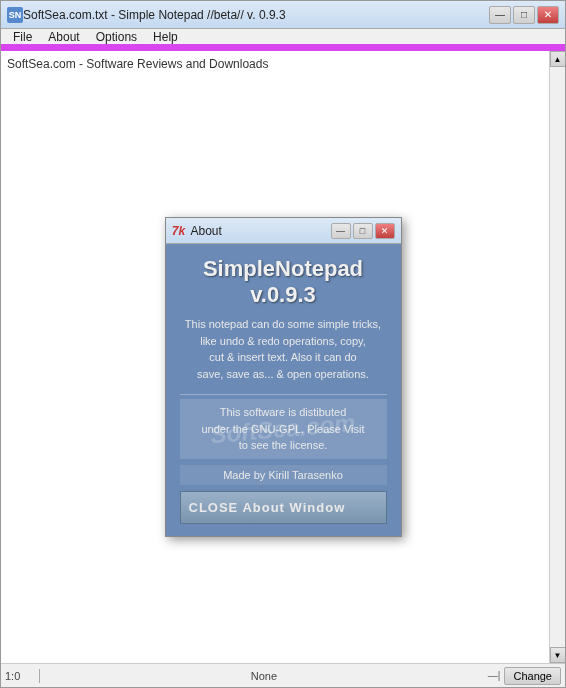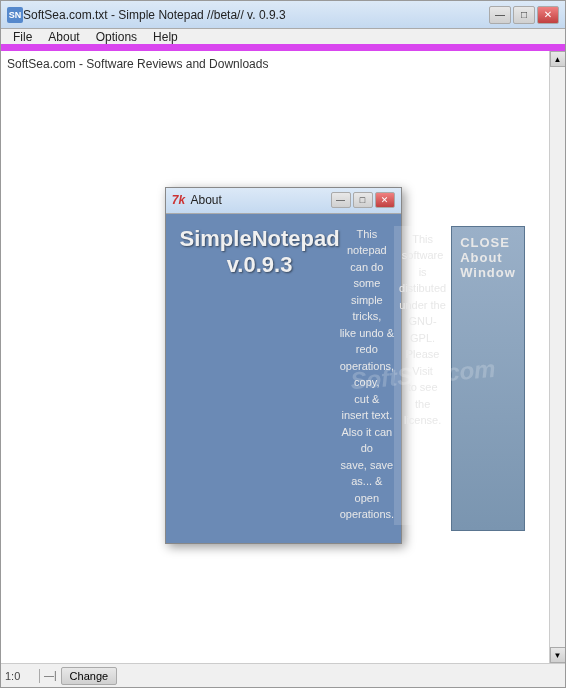--- a/index.html
+++ b/index.html
@@ -207,21 +207,21 @@
 
     
     .about-dialog {
       width: 237px;
       background: #f0f0f0;
       border: 1px solid #888;
       box-shadow: 3px 3px 10px rgba(0,0,0,0.4);
       display: flex;
       flex-direction: column;
       position: relative;
-      top: 8px;
+      top: 20px;
     }
 
     .dialog-title-bar {
       height: 26px;
       background: linear-gradient(to bottom, #dce9f7, #c4d9f0);
       display: flex;
       align-items: center;
       justify-content: space-between;
       padding: 0 6px;
       border-bottom: 1px solid #aaa;
@@ -272,21 +272,21 @@
     .dtb-btn.close-btn {
       background: linear-gradient(to bottom, #f08080, #c04040);
       color: white;
     }
 
     
     .dialog-body {
       background: #6b8ab5;
       padding: 12px 14px;
       display: flex;
-      flex-direction: row;
+      flex-direction: column;
       gap: 0;
     }
 
     .dialog-app-name {
       font-size: 22px;
       font-weight: bold;
       color: #f0f0f0;
       text-align: center;
       margin-bottom: 8px;
       text-shadow: 1px 1px 2px rgba(0,0,0,0.5);
@@ -418,28 +418,30 @@
         </div>
 
         <div class="dialog-body">
           <div class="dialog-app-name">SimpleNotepad v.0.9.3</div>
           <div class="dialog-desc">This notepad can do some simple tricks,<br>like undo &amp; redo operations, copy,<br>cut &amp; insert text. Also it can do<br>save, save as... &amp; open operations.</div>
           <div class="dialog-divider"></div>
           <div class="dialog-license-section">
             <div class="dialog-license-text">This software is distibuted<br>under the GNU-GPL. Please Visit<br>to see the license.</div>
             <div class="watermark">SoftSea.com</div>
           </div>
+          <div class="dialog-made-by">Made by Kirill Tarasenko</div>
           <div class="dialog-close-btn">CLOSE About Window</div>
         </div>
 
       </div>
     </div>
 
   </div>
 
   <div class="status-bar">
     <span class="status-position">1:0</span>
     <div class="status-separator"></div>
+    <span class="status-encoding">None</span>
     <span class="status-arrow">—|</span>
     <div class="status-change-btn">Change</div>
   </div>
 
 </div>
 
 </body></html>

